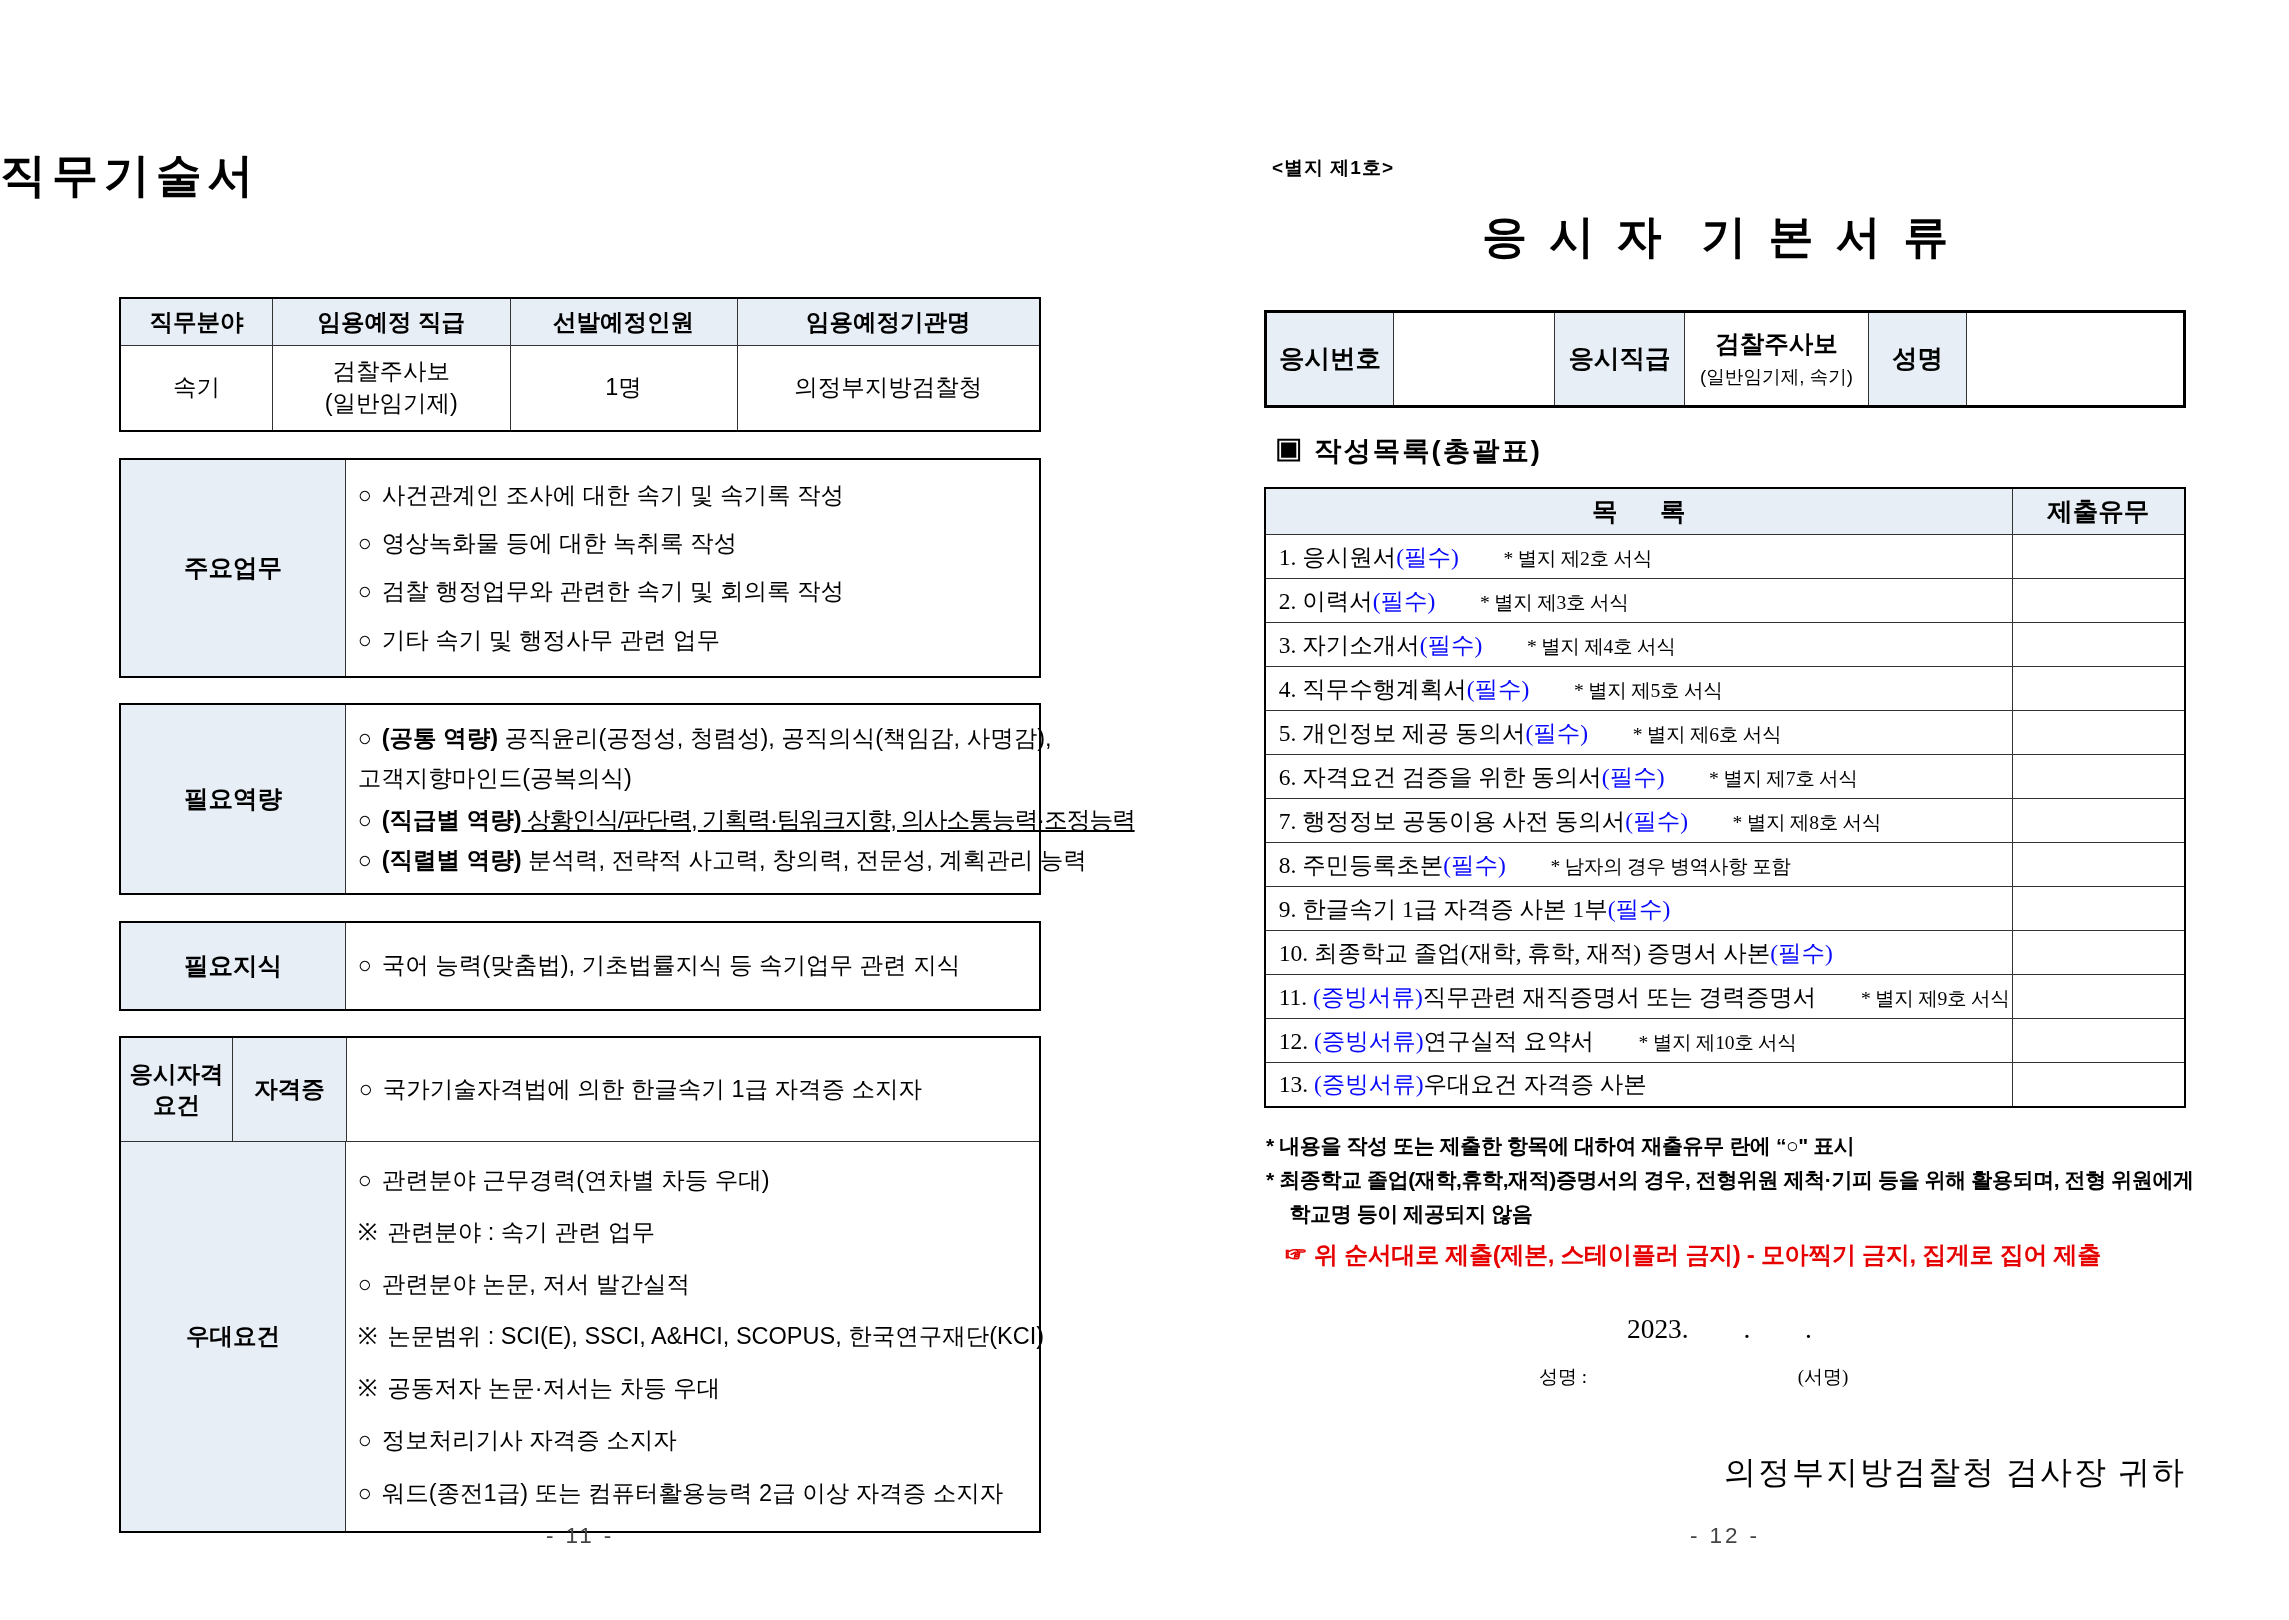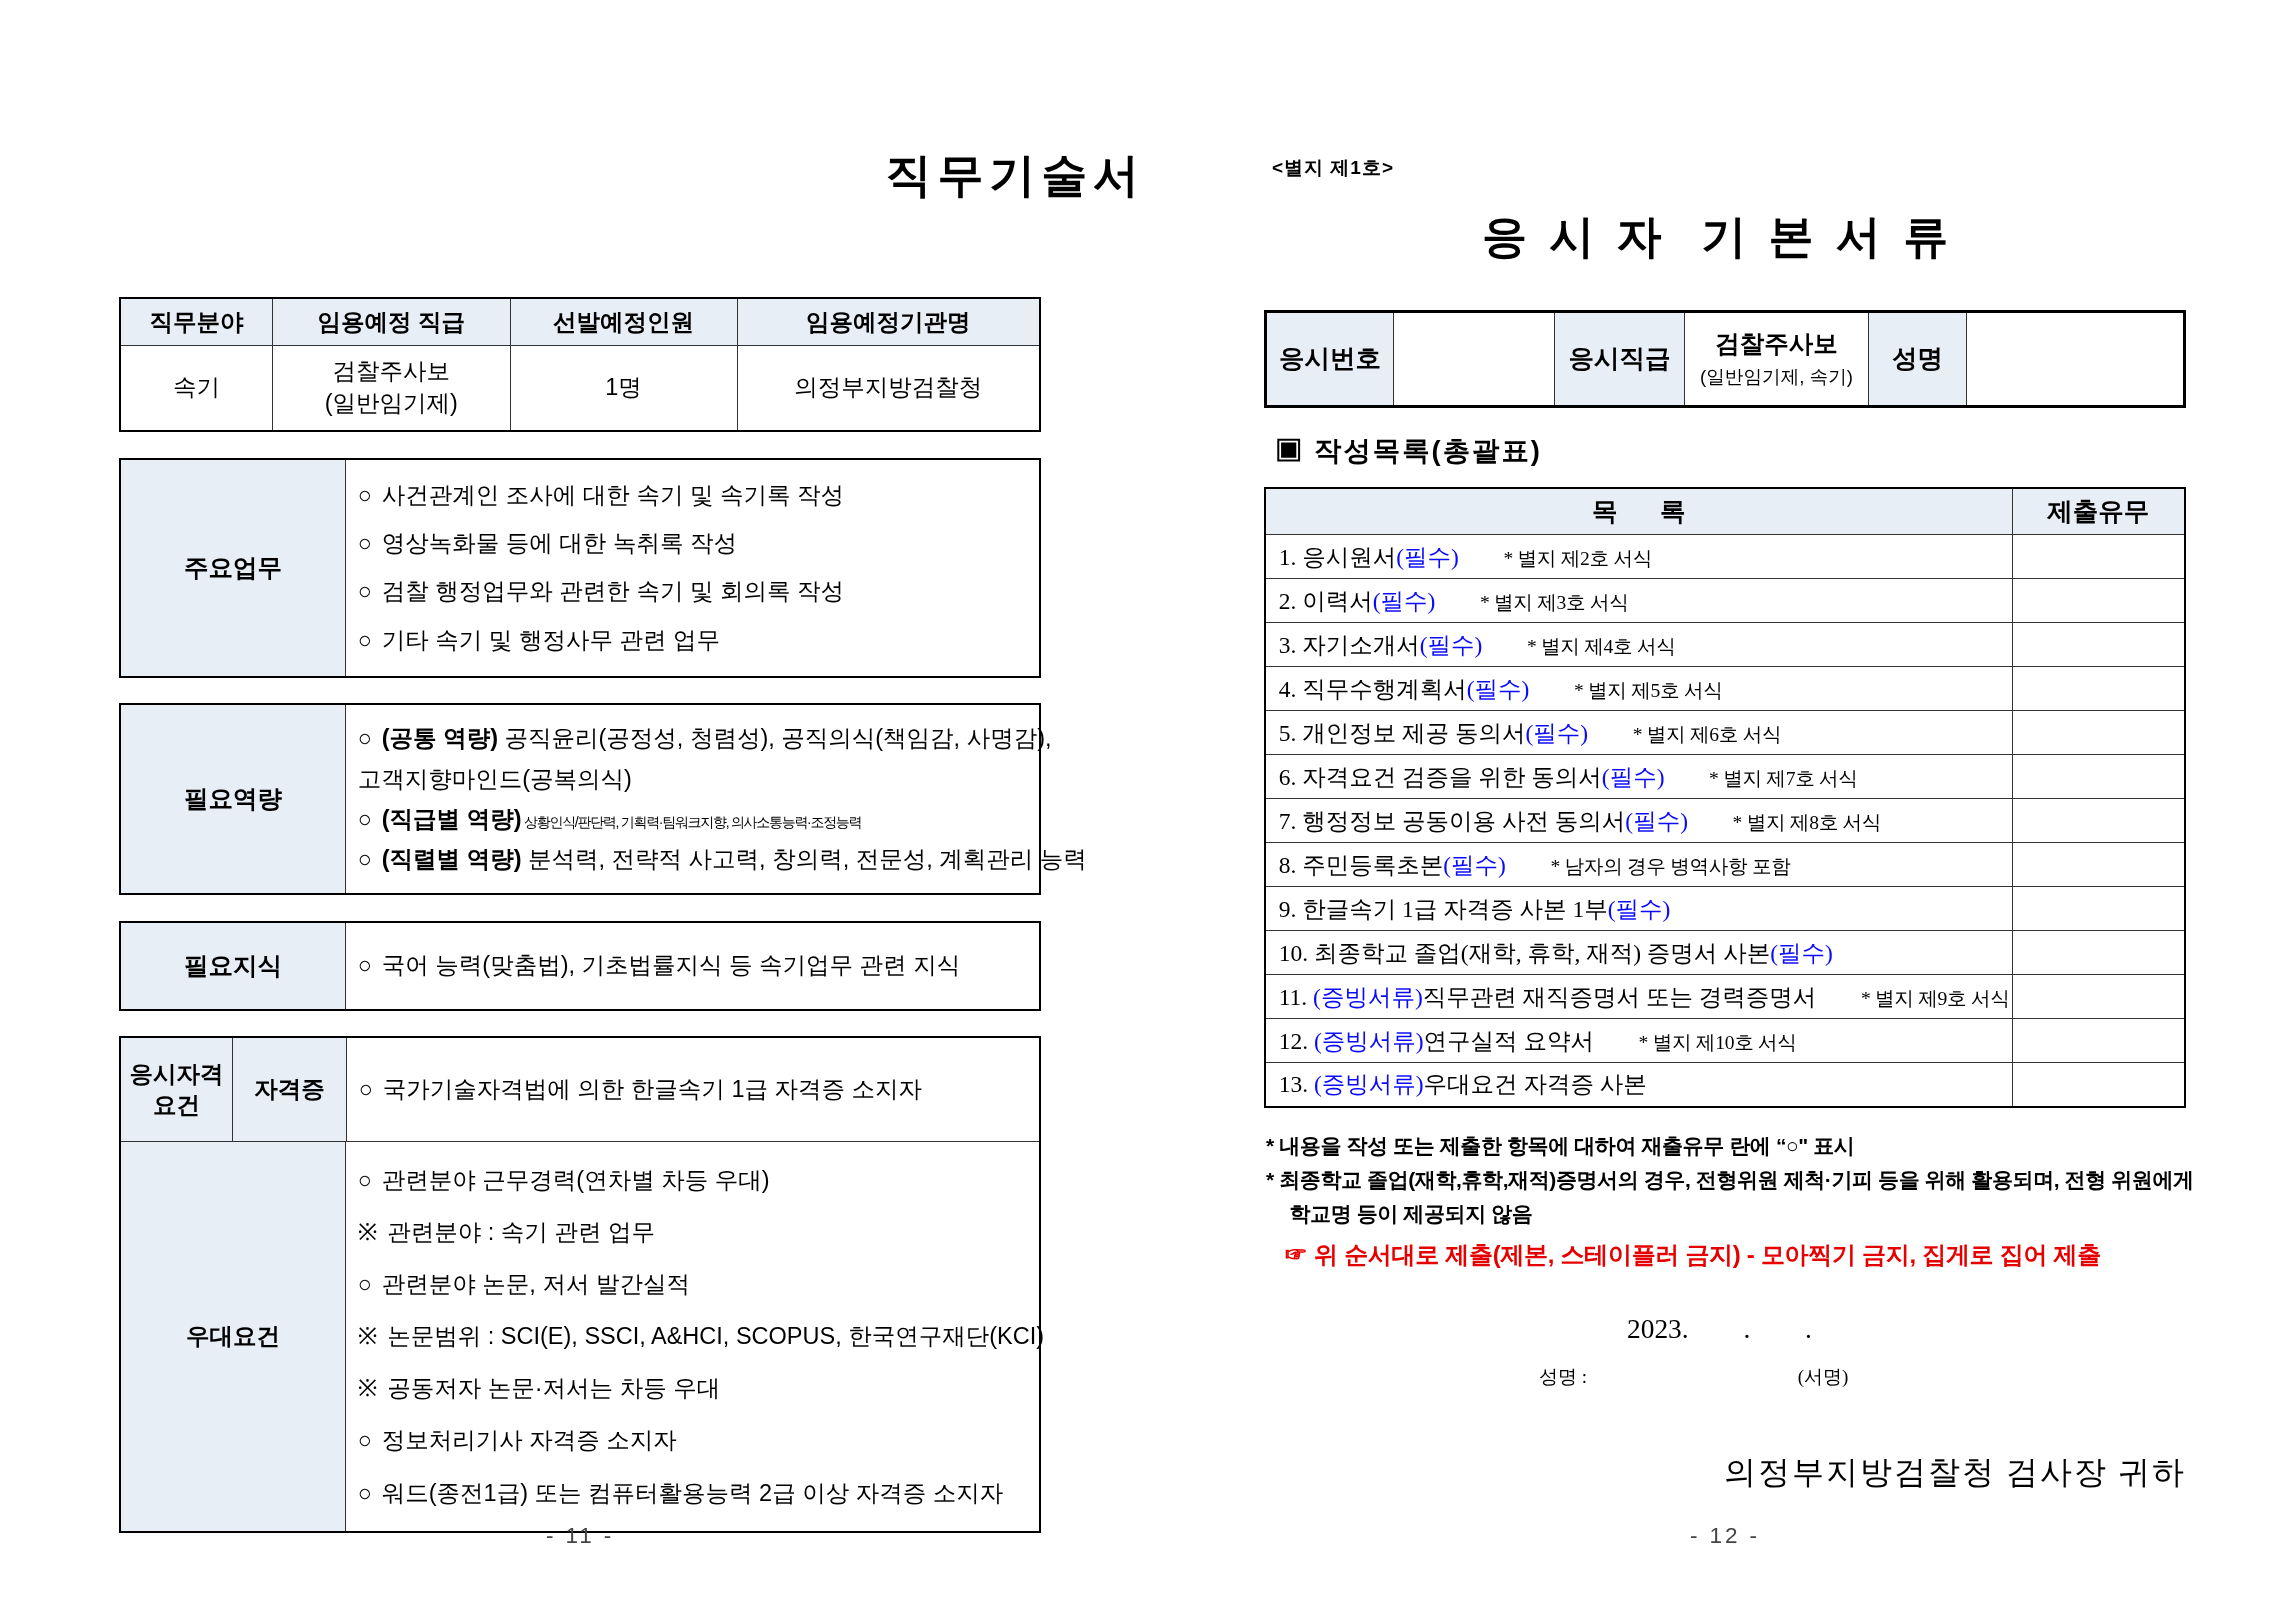--- a/index.html
+++ b/index.html
@@ -8,21 +8,21 @@
     --red:#E60000;
     --bd:#333;
   }
   *{box-sizing:border-box;margin:0;padding:0;}
   html,body{background:#fff;}
   body{font-family:"Liberation Sans", sans-serif;color:#000;}
   .canvas{width:2290px;height:1620px;background:#fff;display:flex;overflow:hidden;}
   .page{width:1145px;height:1620px;position:relative;}
 
   
-  .doc-title{margin-top:145px;text-align:right;font-size:46px;font-weight:bold;letter-spacing:5.9px;}
+  .doc-title{margin-top:145px;text-align:left;font-size:46px;font-weight:bold;letter-spacing:5.9px;}
   table.grid{border-collapse:collapse;width:922px;margin-left:119px;}
   table.grid{border:2.9px solid #000;}
   table.grid th,table.grid td{border:1.5px solid var(--bd);}
   .info-tbl{margin-top:90px;}
   .info-tbl th{background:var(--hdr);height:47px;font-size:23.5px;font-weight:bold;text-align:center;}
   .info-tbl td{height:86px;font-size:23.5px;text-align:center;white-space:pre-line;line-height:1.35;}
 
   .sec{display:flex;width:922px;margin-left:119px;border:2.9px solid #000;margin-top:25.5px;}
   .sec-label{width:225px;flex:none;background:var(--hdr);border-right:1.5px solid var(--bd);
     display:flex;align-items:center;justify-content:center;font-weight:bold;font-size:24.5px;
@@ -31,21 +31,21 @@
   .line{font-size:23.5px;line-height:1.3;white-space:nowrap;}
   .sec-tasks{min-height:188px;}
   .sec-tasks .line{padding:8.8px 0;}
   .sec-comp{min-height:192px;}
   .sec-comp .line{padding:4.9px 0;}
   .sec-know{min-height:90px;}
   .mk{margin-right:9.8px;}
   .ind1{padding-left:13.7px;}
   .ind2{padding-left:182px;}
   .sb{font-weight:bold;}
-  .scond{font-size:14px;letter-spacing:-1.3px;}
+  .scond{font-size:24px;letter-spacing:-1.3px;text-decoration:underline;}
   .s-blue{color:var(--blue);}
   .sn{font-size:19.6px;letter-spacing:-0.3px;}
 
   .qual{width:922px;margin-left:119px;border:2.9px solid #000;margin-top:25.5px;}
   .q-row{display:flex;}
   .q-row1{border-bottom:1.5px solid var(--bd);min-height:104px;}
   .q-cell{background:var(--hdr);border-right:1.5px solid var(--bd);display:flex;align-items:center;
     justify-content:center;font-weight:bold;font-size:23.5px;text-align:center;white-space:pre-line;line-height:1.3;}
   .q1{width:112px;flex:none;}
   .q2{width:114px;flex:none;}

